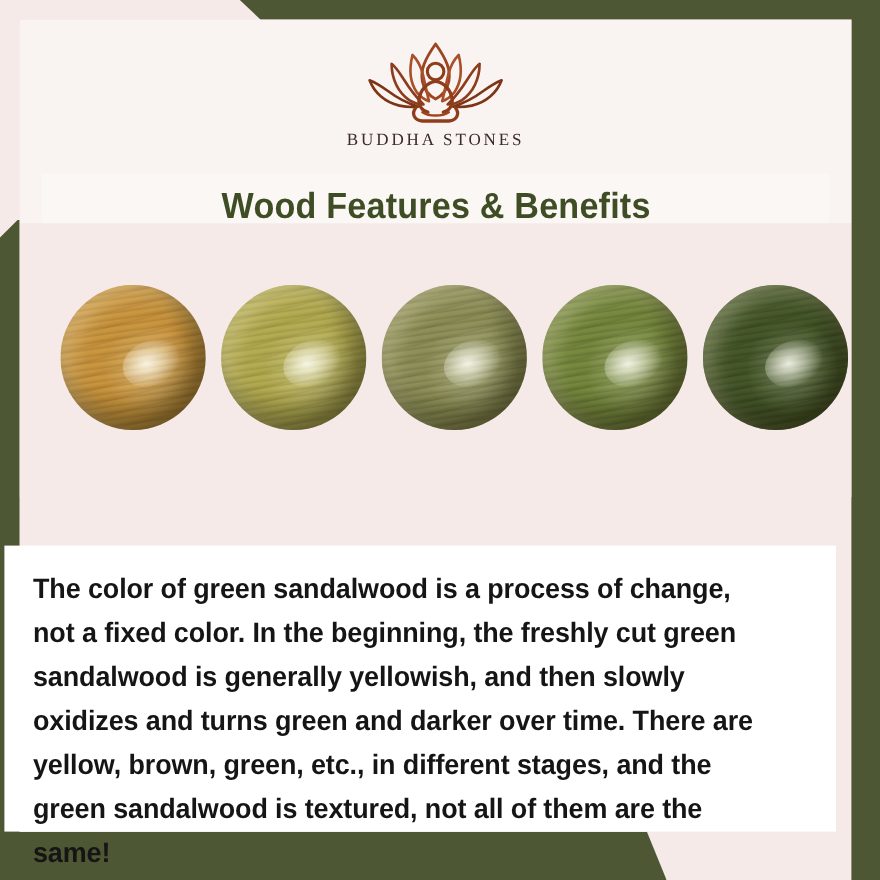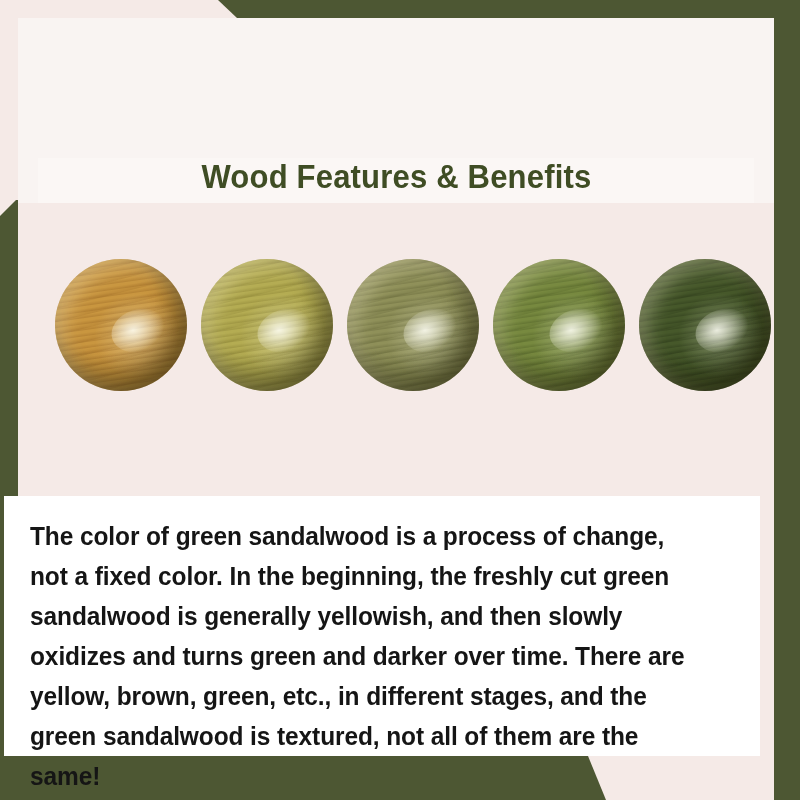--- a/index.html
+++ b/index.html
@@ -57,21 +57,21 @@
     letter-spacing:2.6px;
     color:#3a2b26;
     font-weight:400;
   }
 
   
   .headline-band{
     position:absolute;left:20px;top:140px;
     width:716px;height:48px;
     background:#fbf7f5;
-    display:flex;align-items:flex-start;justify-content:center;
+    display:flex;align-items:flex-end;justify-content:center;
   }
   .headline-band .headline{
     font-family:"Liberation Sans Narrow","Liberation Sans", sans-serif;
     font-size:33px;
     font-weight:bold;
     color:#3f4d24;
     letter-spacing:0.2px;
     transform:scaleX(0.94);
     white-space:nowrap;
   }
@@ -150,20 +150,49 @@
 
 <div id="poster">
 
   <div class="frame-top"></div>
   <div class="frame-right"></div>
   <div class="frame-left"></div>
   <div class="frame-bottom"></div>
 
   <div class="top-panel">
 
+    <div class="logo-wrap">
+      <svg class="logo-mark" viewBox="0 0 168 84" aria-hidden="true">
+        <g fill="none" stroke-linecap="round" stroke-linejoin="round">
+
+          <path d="M84 8 C74 22 70 32 72 42 C74 52 80 56 84 58 C88 56 94 52 96 42 C98 32 94 22 84 8 Z" stroke="#9c4520" stroke-width="2.6"></path>
+
+          <path d="M63 18 C60 30 60 42 67 52 C71 57 75 59 78 60 C76 52 74 42 72 34 C70 27 67 22 63 18 Z" stroke="#a8502a" stroke-width="2.4"></path>
+
+          <path d="M105 18 C108 30 108 42 101 52 C97 57 93 59 90 60 C92 52 94 42 96 34 C98 27 101 22 105 18 Z" stroke="#a8502a" stroke-width="2.4"></path>
+
+          <path d="M44 26 C44 40 50 52 60 59 C65 62 70 63 73 63 C66 56 60 48 55 40 C51 34 48 29 44 26 Z" stroke="#8e3d1c" stroke-width="2.4"></path>
+
+          <path d="M124 26 C124 40 118 52 108 59 C103 62 98 63 95 63 C102 56 108 48 113 40 C117 34 120 29 124 26 Z" stroke="#8e3d1c" stroke-width="2.4"></path>
+
+          <path d="M24 41 C28 52 38 61 51 64 C58 65.5 64 65.5 68 65 C59 62 49 57 41 51 C34 46 29 43 24 41 Z" stroke="#7e3517" stroke-width="2.4"></path>
+
+          <path d="M144 41 C140 52 130 61 117 64 C110 65.5 104 65.5 100 65 C109 62 119 57 127 51 C134 46 139 43 144 41 Z" stroke="#7e3517" stroke-width="2.4"></path>
+
+          <circle cx="84" cy="33" r="7.5" stroke="#8e3d1c" stroke-width="2.8"></circle>
+
+          <path d="M84 42 C76 43 70 50 69 58 C68 64 72 69 77 70" stroke="#8e3d1c" stroke-width="3"></path>
+          <path d="M84 42 C92 43 98 50 99 58 C100 64 96 69 91 70" stroke="#8e3d1c" stroke-width="3"></path>
+
+          <path d="M66 66 C62 71 64 77 72 78 L96 78 C104 77 106 71 102 66" stroke="#8e3d1c" stroke-width="3"></path>
+          <path d="M72 70 C78 74 90 74 96 70" stroke="#9c4520" stroke-width="2.2"></path>
+        </g>
+      </svg>
+      <div class="logo-word">BUDDHA STONES</div>
+    </div>
 
     <div class="headline-band">
       <div class="headline">Wood Features &amp; Benefits</div>
     </div>
   </div>
 
   <div class="beads">
     <div class="bead" style="left: 37px; background: radial-gradient(circle at 62% 58%, rgba(255, 255, 235, 0.3), rgba(255, 255, 235, 0) 38%), radial-gradient(circle at 36% 32%, rgb(201, 150, 63), rgb(201, 150, 63) 42%, rgb(140, 106, 42) 96%);">
         <div class="tex" style="background: repeating-linear-gradient(-8deg, rgba(138, 99, 38, 0) 0px, rgba(138, 99, 38, 0) 2px, rgba(138, 99, 38, 0.333) 3px, rgba(138, 99, 38, 0) 6px), repeating-linear-gradient(6deg, rgba(255, 255, 255, 0) 0px, rgba(255, 255, 255, 0) 4px, rgba(255, 255, 255, 0.22) 5px, rgba(255, 255, 255, 0) 9px), repeating-linear-gradient(-14deg, rgba(138, 99, 38, 0) 0px, rgba(138, 99, 38, 0) 7px, rgba(138, 99, 38, 0.267) 8px, rgba(138, 99, 38, 0) 13px);"></div>
         <div class="rim"></div>

